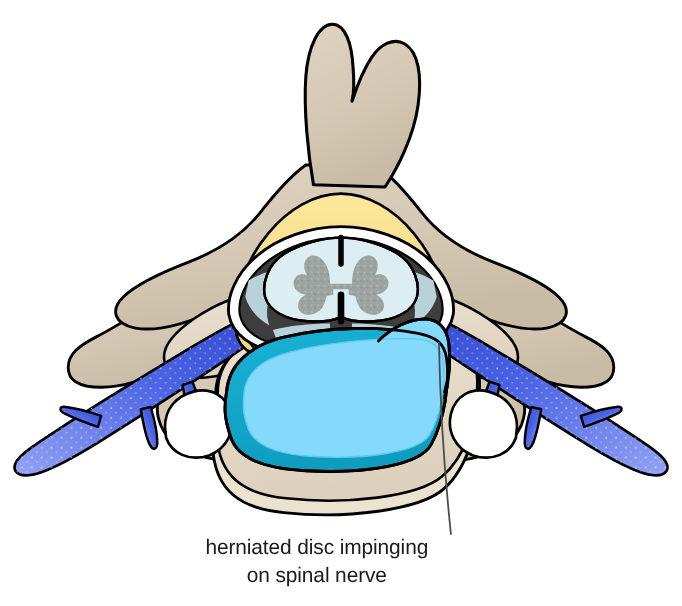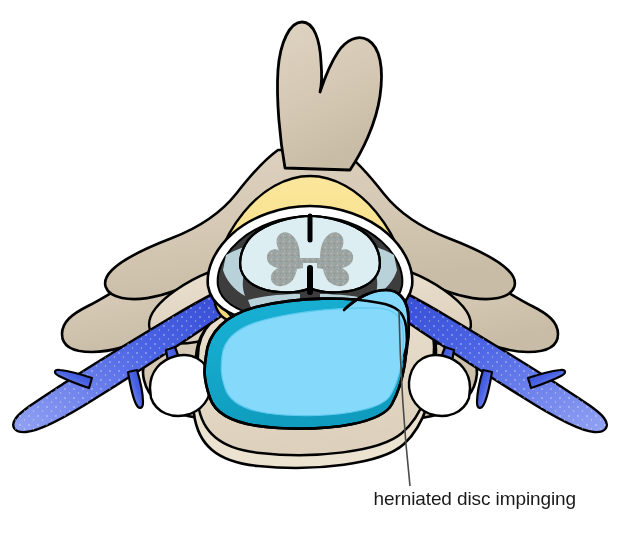--- a/index.html
+++ b/index.html
@@ -23,21 +23,21 @@
   #anatomy-svg {
     display: block;
     width: 620px;
     height: 551px;
   }
   .caption-block {
     position: absolute;
     left: 0;
     top: 486px;
     width: 576px;
-    text-align: right;
+    text-align: center;
     pointer-events: none;
   }
   .caption-line {
     display: block;
     font-family: "Liberation Sans", sans-serif;
     font-size: 19px;
     line-height: 25px;
     color: #1a1a1a;
     letter-spacing: -0.1px;
   }
@@ -342,15 +342,16 @@
                C 398,290 406,298 408,312
                C 410,330 408,348 404,362" fill="none" stroke="#000000" stroke-width="2.6" stroke-linecap="round"></path>
     </g>
 
     <path d="M 399,311 C 400,360 404,430 410,486" fill="none" stroke="#4a4a4a" stroke-width="1.6"></path>
 
   </svg>
 
   <div class="caption-block">
     <span class="caption-line">herniated disc impinging</span>
+    <span class="caption-line">on spinal nerve</span>
   </div>
 
 </div>
 
 </body></html>

